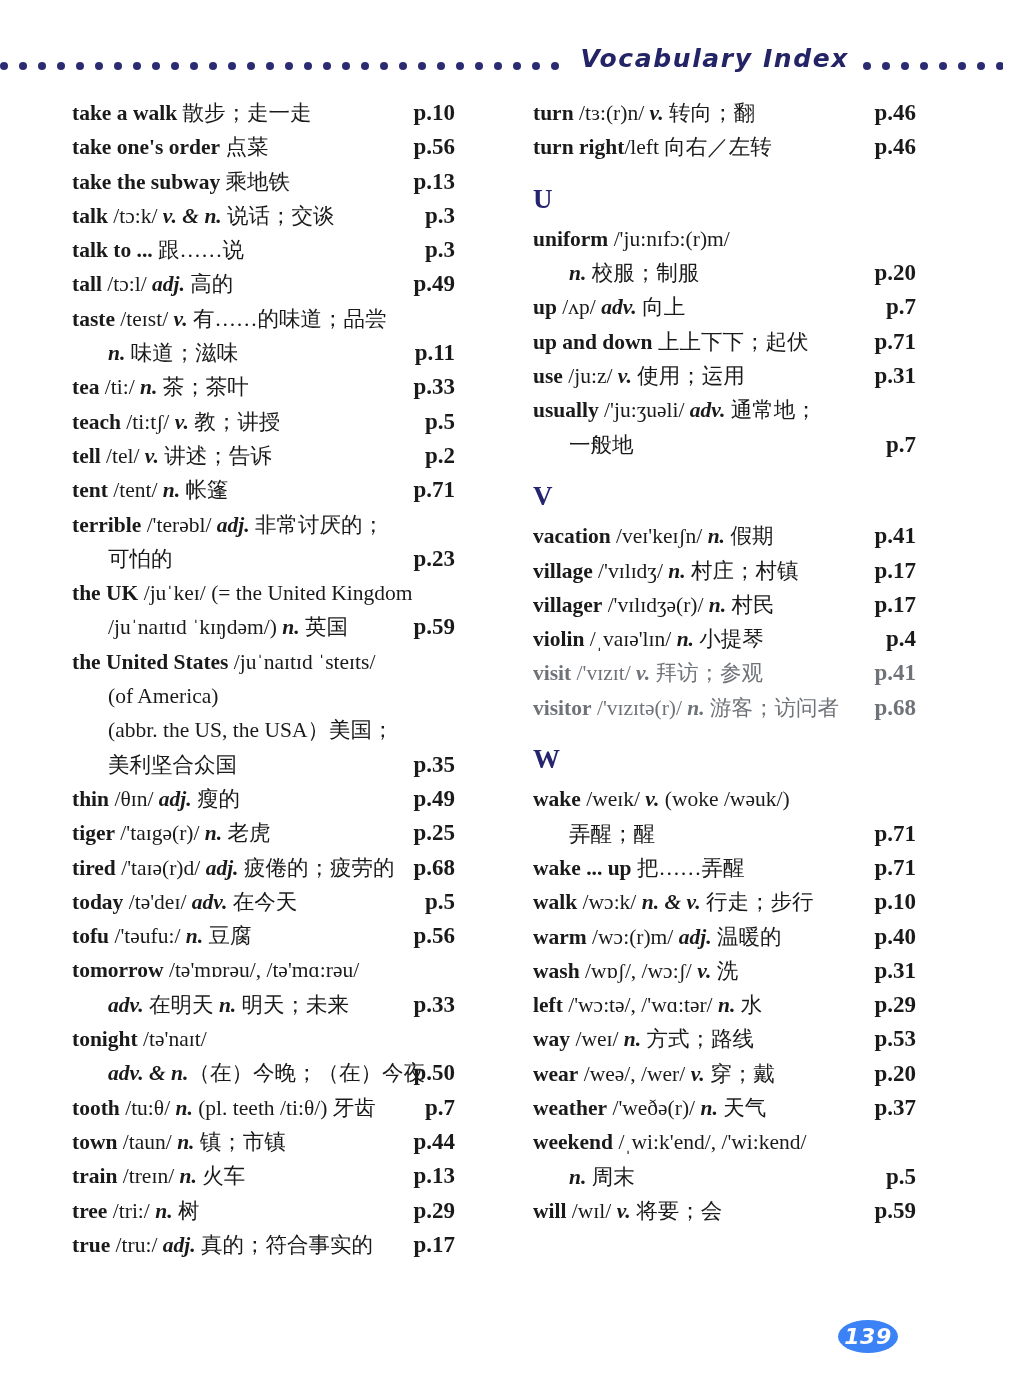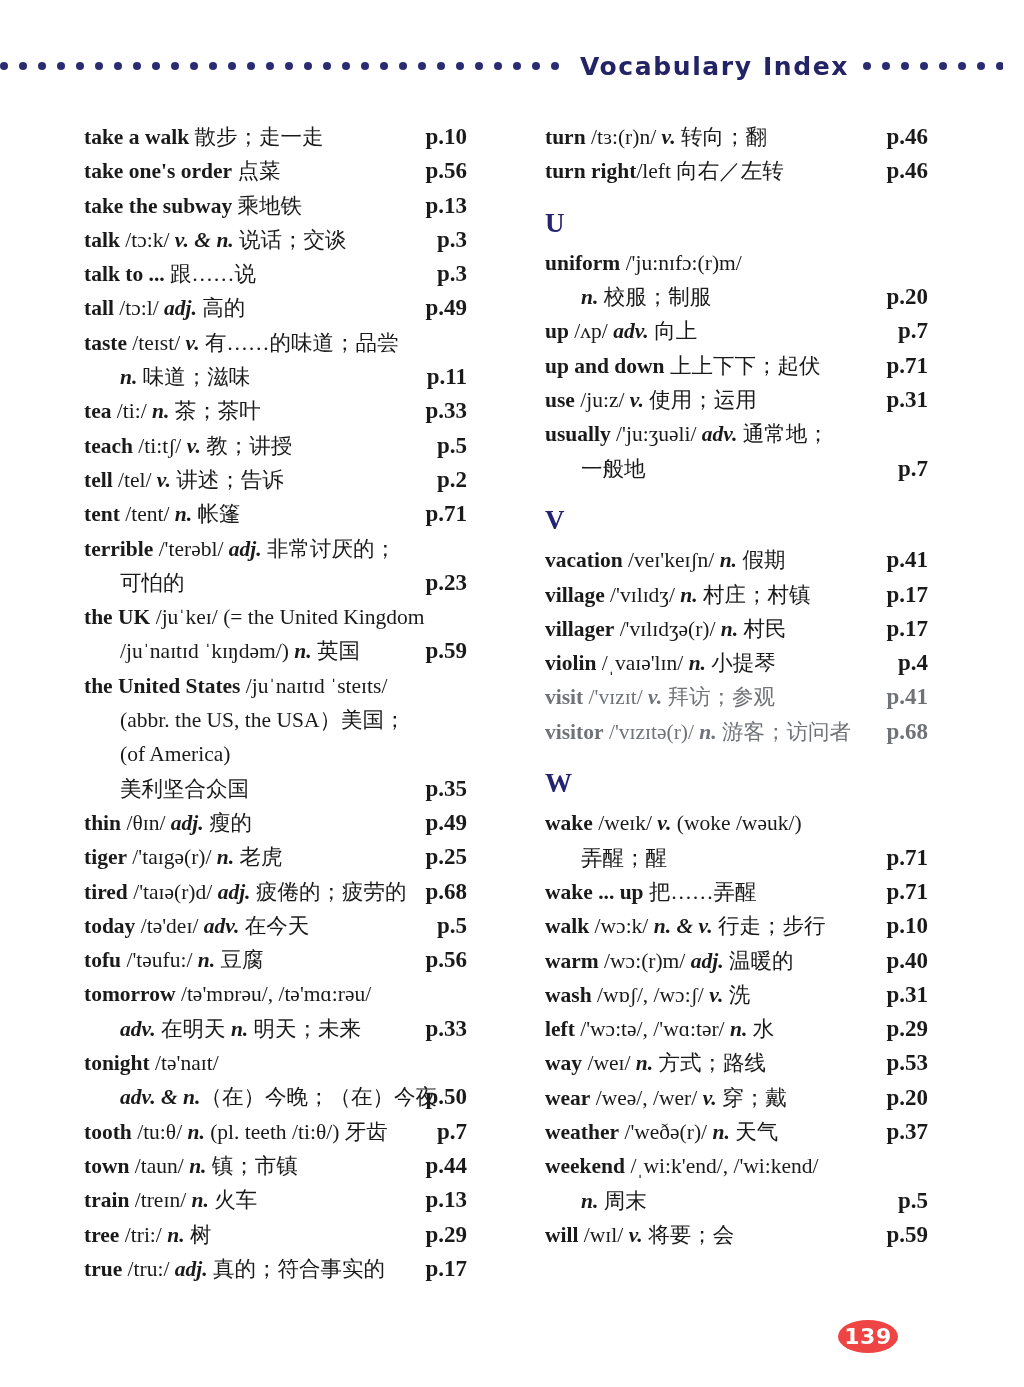--- a/index.html
+++ b/index.html
@@ -17,21 +17,21 @@
   }
 
   
   #header {
     position: absolute;
     top: 44px;
     left: 0;
     width: 1003px;
     height: 44px;
     display: flex;
-    align-items: center;
+    font-style: italic;
   }
   .dot-run {
     flex: 1 1 auto;
     height: 44px;
     display: flex;
     align-items: center;
     overflow: hidden;
   }
   .dot-run.right { flex: 0 0 140px; }
   .dot {
@@ -50,24 +50,23 @@
     letter-spacing: 1.6px;
     color: #232366;
     padding: 0 14px 0 10px;
     white-space: nowrap;
   }
 
   
   #columns {
     position: absolute;
     top: 96px;
-    left: 12px;
+    left: 0;
     width: 820px;
     height: 1230px;
-    margin-top: 24px;
   }
   .column {
     position: absolute;
     top: 0;
     width: 455px;
   }
   #col-left  { left: 72px; }
   #col-right { left: 533px; }
 
   
@@ -111,24 +110,25 @@
   }
 
   
   #page-badge {
     position: absolute;
     left: 838px;
     top: 1320px;
     width: 60px;
     height: 33px;
     border-radius: 50%;
-    background: #ef4444;
+    background: #3b82f6;
     display: flex;
     align-items: center;
     justify-content: center;
+    font-style: italic;
   }
   #page-badge span {
     font-family: "DejaVu Sans", "Liberation Sans", sans-serif;
     font-weight: bold;
     font-size: 22px;
     color: #ffffff;
     letter-spacing: 0.5px;
   }
 </style>
 </head>
@@ -248,22 +248,22 @@
       </div>
       <div class="entry">
         <div class="lines">
           <div class="line"><b class="hw">the UK</b> /juˈkeɪ/ (= the United Kingdom</div>
           <div class="line indent">/juˈnaɪtɪd ˈkɪŋdəm/) <i class="pos">n.</i> 英国<span class="page">p.59</span></div>
         </div>
       </div>
       <div class="entry">
         <div class="lines">
           <div class="line"><b class="hw">the United States</b> /juˈnaɪtɪd ˈsteɪts/</div>
+          <div class="line indent">(of America)</div>
           <div class="line indent">(abbr. the US, the USA）美国；</div>
-          <div class="line indent">(of America)</div>
           <div class="line indent">美利坚合众国<span class="page">p.35</span></div>
         </div>
       </div>
       <div class="entry">
         <div class="lines">
           <div class="line"><b class="hw">thin</b> /θɪn/ <i class="pos">adj.</i> 瘦的<span class="page">p.49</span></div>
         </div>
       </div>
       <div class="entry">
         <div class="lines">

